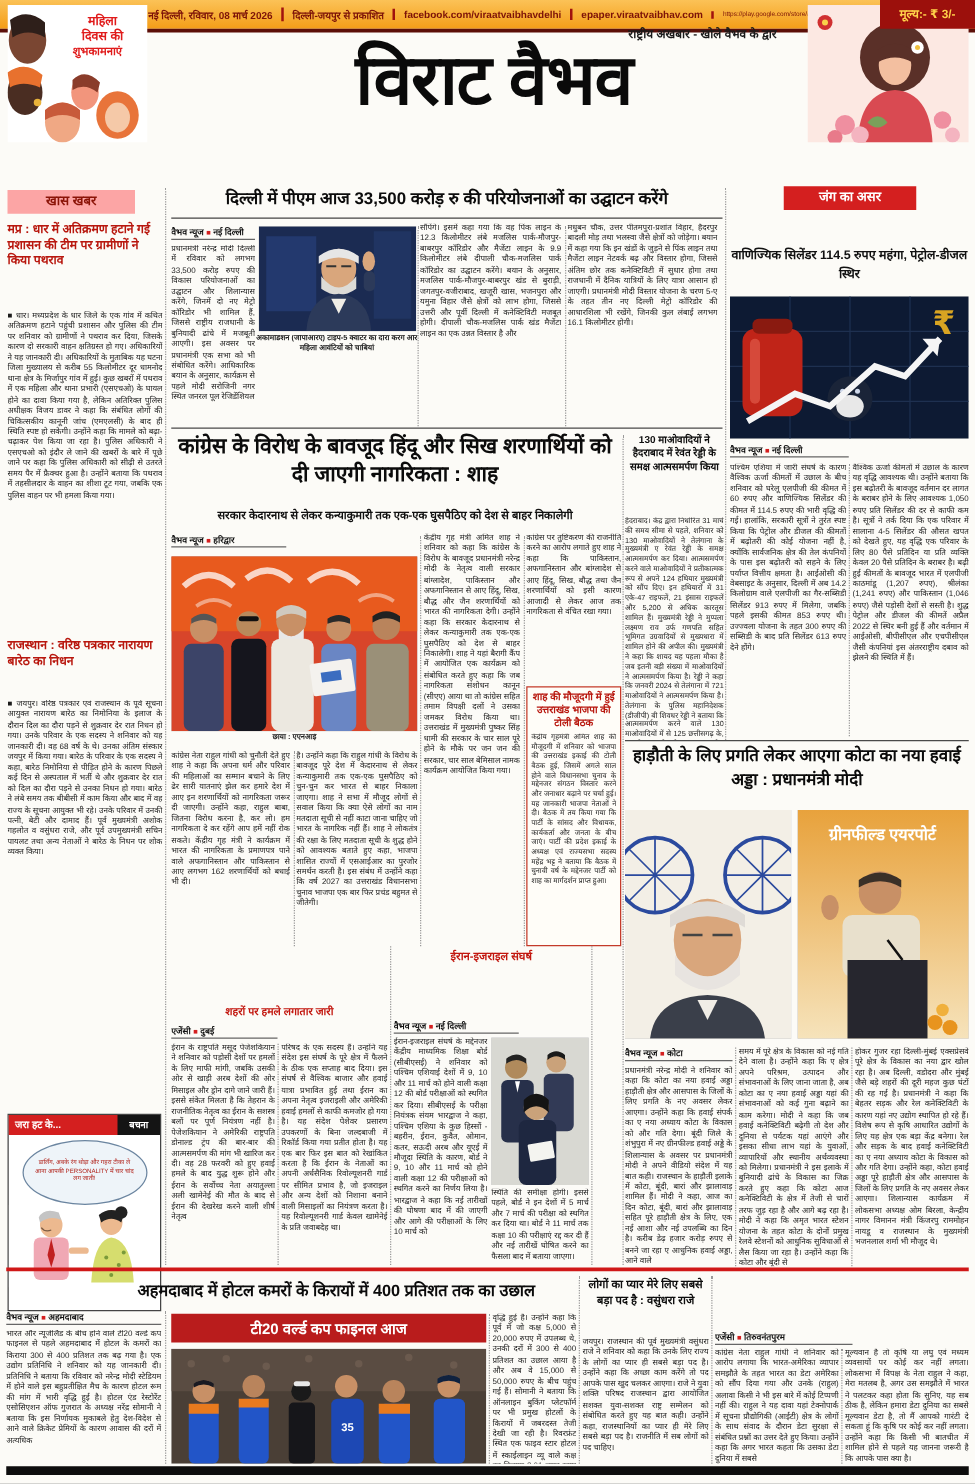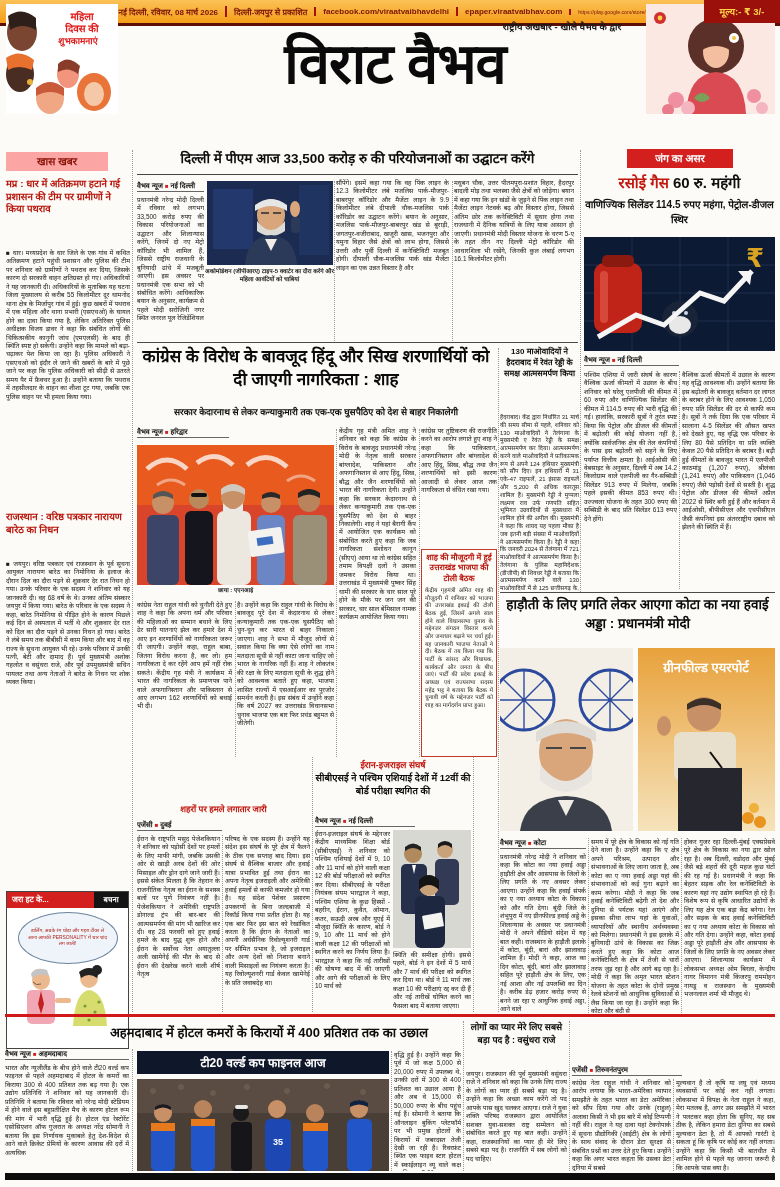--- a/index.html
+++ b/index.html
@@ -122,21 +122,21 @@
   #cbse-col1{left:315px;top:830px;width:75px;height:182px;}
   #cbse-photo{left:393px;top:830px;width:78px;height:118px;}
   #cbse-col2{left:393px;top:951px;width:78px;height:61px;}
 
   
   #redrule{left:5px;top:1014px;width:770px;height:3px;background:#d01818;position:absolute;}
   #ahm-h{left:5px;top:1021px;width:528px;height:24px;font-size:13px;font-weight:800;color:#0b0b0b;
          text-align:center;white-space:nowrap;overflow:hidden;line-height:24px;}
   #ahm-byline{left:5px;top:1049px;width:124px;}
   #ahm-col1{left:5px;top:1064px;width:124px;height:107px;}
-  #t20-box{left:137px;top:1051px;width:252px;height:23px;background:#0f172a;color:#fff;font-size:12px;
+  #t20-box{left:137px;top:1051px;width:252px;height:23px;background:#b91c1c;color:#fff;font-size:12px;
            font-weight:bold;text-align:center;line-height:25px;}
   #cricket-photo{left:137px;top:1079px;width:252px;height:92px;}
   #ahm-col2{left:394px;top:1051px;width:67px;height:120px;}
   #vas-h{left:466px;top:1021px;width:101px;height:47px;font-size:9px;line-height:1.4;font-weight:800;
          color:#0d0d0d;text-align:center;}
   #vas-b{left:466px;top:1070px;width:101px;height:101px;}
   #rah-h{left:572px;top:1021px;width:203px;height:42px;font-size:10px;line-height:1.4;font-weight:800;
          text-align:center;color:#0d0d0d;}
   #rah-byline{left:572px;top:1065px;width:110px;}
   #rah-col1{left:572px;top:1079px;width:99px;height:92px;}
@@ -299,23 +299,20 @@
   <div id="shah-colB" class="abs body-text">कांग्रेस पर तुष्टिकरण की राजनीति करने का आरोप लगाते हुए शाह ने कहा कि पाकिस्तान, अफगानिस्तान और बांग्लादेश से आए हिंदू, सिख, बौद्ध तथा जैन शरणार्थियों को इसी कारण आजादी से लेकर आज तक नागरिकता से वंचित रखा गया।</div>
 
   <div id="bjp-box" class="abs">
     <div class="bh">शाह की मौजूदगी में हुई उत्तराखंड भाजपा की टोली बैठक</div>
     <div class="bb">केंद्रीय गृहमंत्री अमित शाह की मौजूदगी में शनिवार को भाजपा की उत्तराखंड इकाई की टोली बैठक हुई, जिसमें अगले साल होने वाले विधानसभा चुनाव के मद्देनजर संगठन विस्तार करने और जनाधार बढ़ाने पर चर्चा हुई। यह जानकारी भाजपा नेताओं ने दी। बैठक में तय किया गया कि पार्टी के सांसद और विधायक, कार्यकर्ता और जनता के बीच जाएं। पार्टी की प्रदेश इकाई के अध्यक्ष एवं राज्यसभा सदस्य महेंद्र भट्ट ने बताया कि बैठक में चुनावी वर्ष के मद्देनजर पार्टी को शाह का मार्गदर्शन प्राप्त हुआ।</div>
   </div>
 
   <div id="maoist-h" class="abs">130 माओवादियों ने हैदराबाद में रेवंत रेड्डी के समक्ष आत्मसमर्पण किया</div>
   <div id="maoist-b" class="abs body-text">हैदराबाद। केंद्र द्वारा निर्धारित 31 मार्च की समय सीमा से पहले, शनिवार को 130 माओवादियों ने तेलंगाना के मुख्यमंत्री ए रेवंत रेड्डी के समक्ष आत्मसमर्पण कर दिया। आत्मसमर्पण करने वाले माओवादियों ने प्रतीकात्मक रूप से अपने 124 हथियार मुख्यमंत्री को सौंप दिए। इन हथियारों में 31 एके-47 राइफलें, 21 इंसास राइफलें और 5,200 से अधिक कारतूस शामिल हैं। मुख्यमंत्री रेड्डी ने मुप्पला लक्ष्मण राव उर्फ गणपति सहित भूमिगत उग्रवादियों से मुख्यधारा में शामिल होने की अपील की। मुख्यमंत्री ने कहा कि शायद यह पहला मौका है जब इतनी बड़ी संख्या में माओवादियों ने आत्मसमर्पण किया है। रेड्डी ने कहा कि जनवरी 2024 से तेलंगाना में 721 माओवादियों ने आत्मसमर्पण किया है। तेलंगाना के पुलिस महानिदेशक (डीजीपी) बी शिवधर रेड्डी ने बताया कि आत्मसमर्पण करने वाले 130 माओवादियों में से 125 छत्तीसगढ़ के, चार तेलंगाना के और एक आंध्र प्रदेश से है।</div>
 
-  <div id="lpg-h" class="abs">
-    <span class="redtxt">रसोई गैस</span><span class="hl"> 60 रु. महंगी</span>
-  </div>
   <div id="lpg-sub" class="abs">वाणिज्यिक सिलेंडर 114.5 रुपए महंगा, पेट्रोल-डीजल स्थिर</div>
   <div id="lpg-photo" class="photo">
     <svg width="191" height="114" viewBox="0 0 191 114">
       <rect width="191" height="114" fill="#0d1a33"></rect>
       <path d="M0 28 H191 M0 56 H191 M0 84 H191 M48 0 V114 M96 0 V114 M144 0 V114" stroke="#1e3050" stroke-width="1"></path>
       <rect x="10" y="26" width="48" height="70" rx="10" fill="#c02418"></rect>
       <rect x="18" y="18" width="32" height="12" rx="5" fill="#8a1a10"></rect>
       <rect x="16" y="34" width="8" height="52" rx="4" fill="#e05a48" opacity="0.7"></rect>
       <circle cx="96" cy="82" r="18" fill="#1a2438"></circle>
       <ellipse cx="96" cy="88" rx="11" ry="9" fill="#e8e8e8"></ellipse>
@@ -383,21 +380,20 @@
   <div id="kota-col3" class="abs body-text">होकर गुजर रहा दिल्ली-मुंबई एक्सप्रेसवे पूरे क्षेत्र के विकास का नया द्वार खोल रहा है। अब दिल्ली, वडोदरा और मुंबई जैसे बड़े शहरों की दूरी महज कुछ घंटों की रह गई है। प्रधानमंत्री ने कहा कि बेहतर सड़क और रेल कनेक्टिविटी के कारण यहां नए उद्योग स्थापित हो रहे हैं। विशेष रूप से कृषि आधारित उद्योगों के लिए यह क्षेत्र एक बड़ा केंद्र बनेगा। रेल और सड़क के बाद हवाई कनेक्टिविटी का ए नया अध्याय कोटा के विकास को और गति देगा। उन्होंने कहा, कोटा हवाई अड्डा पूरे हाड़ौती क्षेत्र और आसपास के जिलों के लिए प्रगति के नए अवसर लेकर आएगा। शिलान्यास कार्यक्रम में लोकसभा अध्यक्ष ओम बिरला, केन्द्रीय नागर विमानन मंत्री किंजरपु राममोहन नायडू व राजस्थान के मुख्यमंत्री भजनलाल शर्मा भी मौजूद थे।</div>
 
   <div id="iran-sub" class="abs">शहरों पर हमले लगातार जारी</div>
   <div id="iran-byline" class="abs byline">
     <span>एजेंसी</span><span class="sq">■</span><span>दुबई</span>
   </div>
   <div id="iran-col1" class="abs body-text">ईरान के राष्ट्रपति मसूद पेजेशकियान ने शनिवार को पड़ोसी देशों पर हमलों के लिए माफी मांगी, जबकि उसकी ओर से खाड़ी अरब देशों की ओर मिसाइल और ड्रोन दागे जाने जारी हैं। इससे संकेत मिलता है कि तेहरान के राजनीतिक नेतृत्व का ईरान के सशस्त्र बलों पर पूर्ण नियंत्रण नहीं है। पेजेशकियान ने अमेरिकी राष्ट्रपति डोनाल्ड ट्रंप की बार-बार की आत्मसमर्पण की मांग भी खारिज कर दी। वह 28 फरवरी को हुए हवाई हमले के बाद युद्ध शुरू होने और ईरान के सर्वोच्च नेता अयातुल्ला अली खामेनेई की मौत के बाद से ईरान की देखरेख करने वाली शीर्ष नेतृत्व</div>
   <div id="iran-col2" class="abs body-text">परिषद के एक सदस्य हैं। उन्होंने यह संदेश इस संघर्ष के पूरे क्षेत्र में फैलने के ठीक एक सप्ताह बाद दिया। इस संघर्ष से वैश्विक बाजार और हवाई यात्रा प्रभावित हुई तथा ईरान का अपना नेतृत्व इजराइली और अमेरिकी हवाई हमलों से काफी कमजोर हो गया है। यह संदेश पेशेवर प्रसारण उपकरणों के बिना जल्दबाजी में रिकॉर्ड किया गया प्रतीत होता है। यह एक बार फिर इस बात को रेखांकित करता है कि ईरान के नेताओं का अपनी अर्धसैनिक रिवोल्यूशनरी गार्ड पर सीमित प्रभाव है, जो इजराइल और अन्य देशों को निशाना बनाने वाली मिसाइलों का नियंत्रण करता है। यह रिवोल्यूशनरी गार्ड केवल खामेनेई के प्रति जवाबदेह था।</div>
 
   <div id="cbse-label" class="abs">ईरान-इजराइल संघर्ष</div>
-  <div id="cbse-h" class="abs">सीबीएसई ने पश्चिम एशियाई देशों में 12वीं की बोर्ड परीक्षा स्थगित की</div>
   <div id="cbse-byline" class="abs byline">
     <span>वैभव न्यूज</span><span class="sq">■</span><span>नई दिल्ली</span>
   </div>
   <div id="cbse-col1" class="abs body-text">ईरान-इजराइल संघर्ष के मद्देनजर केंद्रीय माध्यमिक शिक्षा बोर्ड (सीबीएसई) ने शनिवार को पश्चिम एशियाई देशों में 9, 10 और 11 मार्च को होने वाली कक्षा 12 की बोर्ड परीक्षाओं को स्थगित कर दिया। सीबीएसई के परीक्षा नियंत्रक संयम भारद्वाज ने कहा, पश्चिम एशिया के कुछ हिस्सों - बहरीन, ईरान, कुवैत, ओमान, कतर, सऊदी अरब और यूएई में मौजूदा स्थिति के कारण, बोर्ड ने 9, 10 और 11 मार्च को होने वाली कक्षा 12 की परीक्षाओं को स्थगित करने का निर्णय लिया है। भारद्वाज ने कहा कि नई तारीखों की घोषणा बाद में की जाएगी और आगे की परीक्षाओं के लिए 10 मार्च को</div>
   <div id="cbse-photo" class="photo">
     <svg width="78" height="118" viewBox="0 0 78 118">
       <rect width="78" height="118" fill="#d8d8d2"></rect>
       <circle cx="20" cy="24" r="9" fill="#b08a5c"></circle>
         <path d="M12 17 Q20 10 28 17 L28 21 Q20 15 12 21 Z" fill="#222"></path>
       <rect x="8" y="34" width="26" height="50" rx="5" fill="#27304a"></rect>

